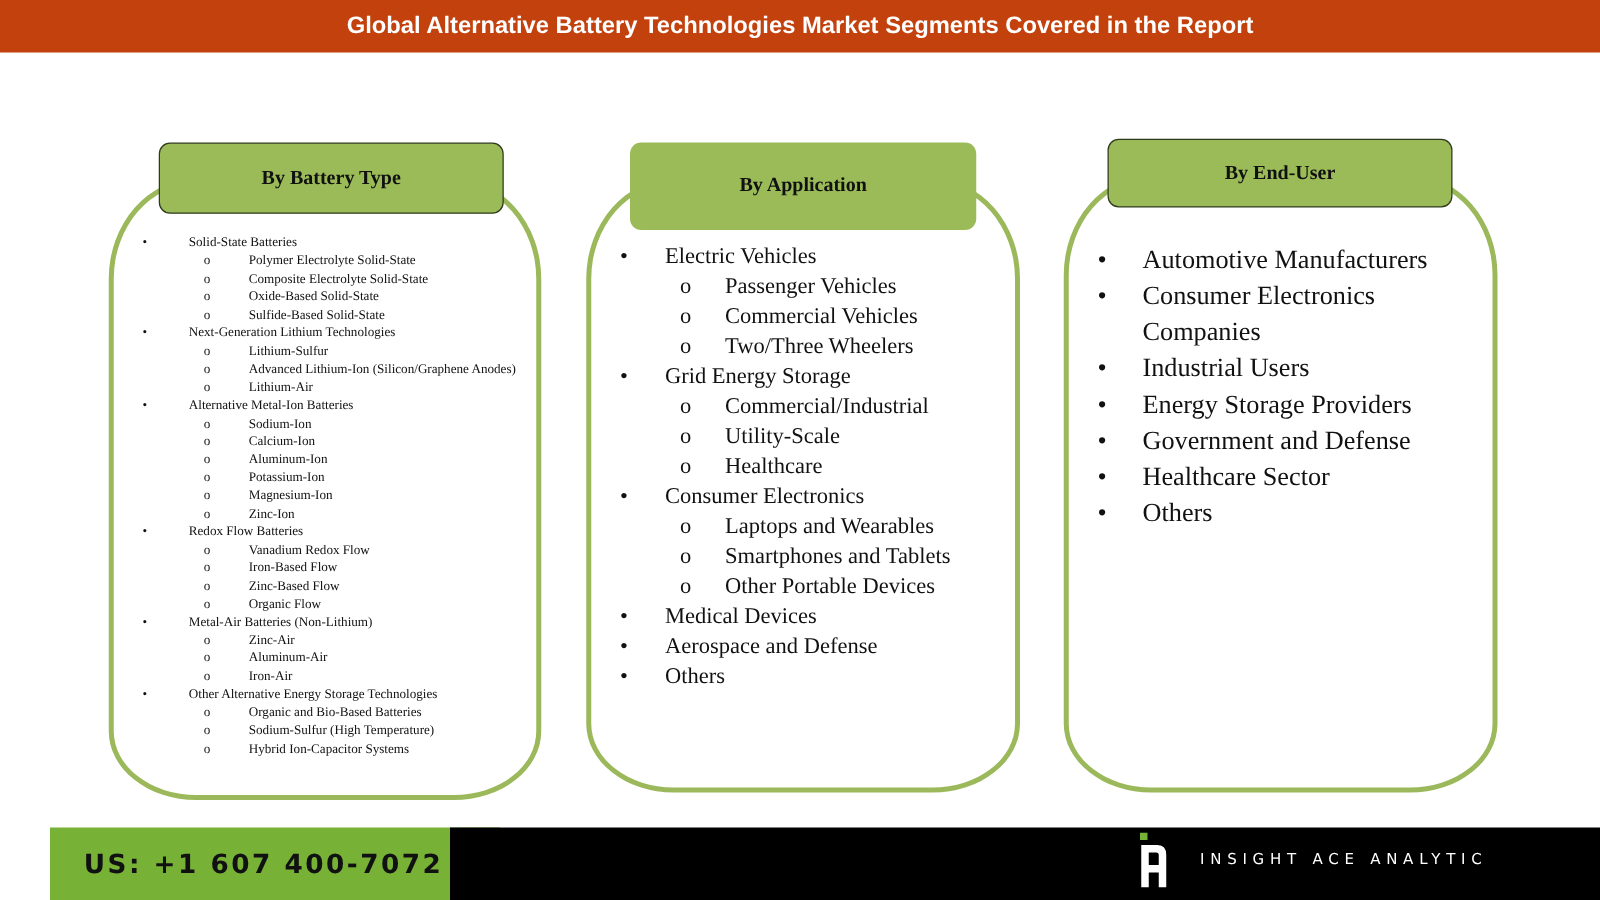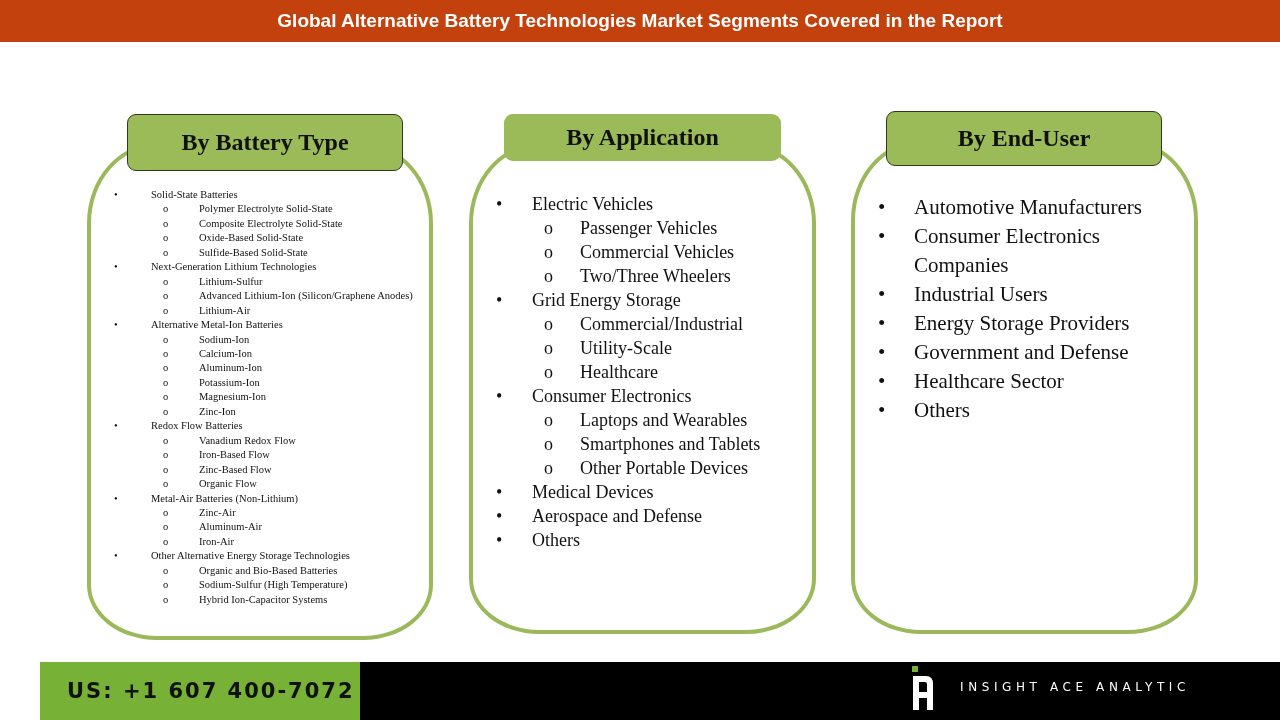--- a/index.html
+++ b/index.html
@@ -17,24 +17,24 @@
     position: absolute; border: 4px solid #9bb95b; background: #fff;
     border-radius: 70px 70px 70px 70px / 80px 80px 55px 55px;
   }
   .panel-1 { left: 87px; top: 143px; width: 346px; height: 497px; }
   .panel-2 { left: 469px; top: 143px; width: 347px; height: 491px; }
   .panel-3 { left: 851px; top: 140px; width: 347px; height: 494px; }
 
   .header-box {
     position: absolute; background: #9bbb59; border-radius: 9px;
     display: flex; align-items: center; justify-content: center;
-    font-family: "Liberation Serif", serif; font-weight: bold; font-size: 24px; color: #111;
+    font-family: "Liberation Serif", serif; font-weight: bold; font-size: 16px; color: #111;
   }
   .hb-1 { left: 127px; top: 114px; width: 276px; height: 57px; border: 1.5px solid #2f3a1c; }
-  .hb-2 { left: 504px; top: 114px; width: 277px; height: 47px; }
+  .hb-2 { left: 504px; top: 114px; width: 277px; height: 70px; }
   .hb-3 { left: 886px; top: 111px; width: 276px; height: 55px; border: 1.5px solid #2f3a1c; }
 
   .list { position: absolute; list-style: none; }
   .list li { position: relative; white-space: nowrap; }
   .list .bullet { position: absolute; }
 
   
   .list-1 { left: 114px; top: 188px; width: 310px; font-size: 10.5px; line-height: 14.45px; font-family: "Liberation Serif", serif; }
   .list-1 .lvl1 { padding-left: 37px; }
   .list-1 .lvl1 > .bullet { left: 0; top: 0; }

